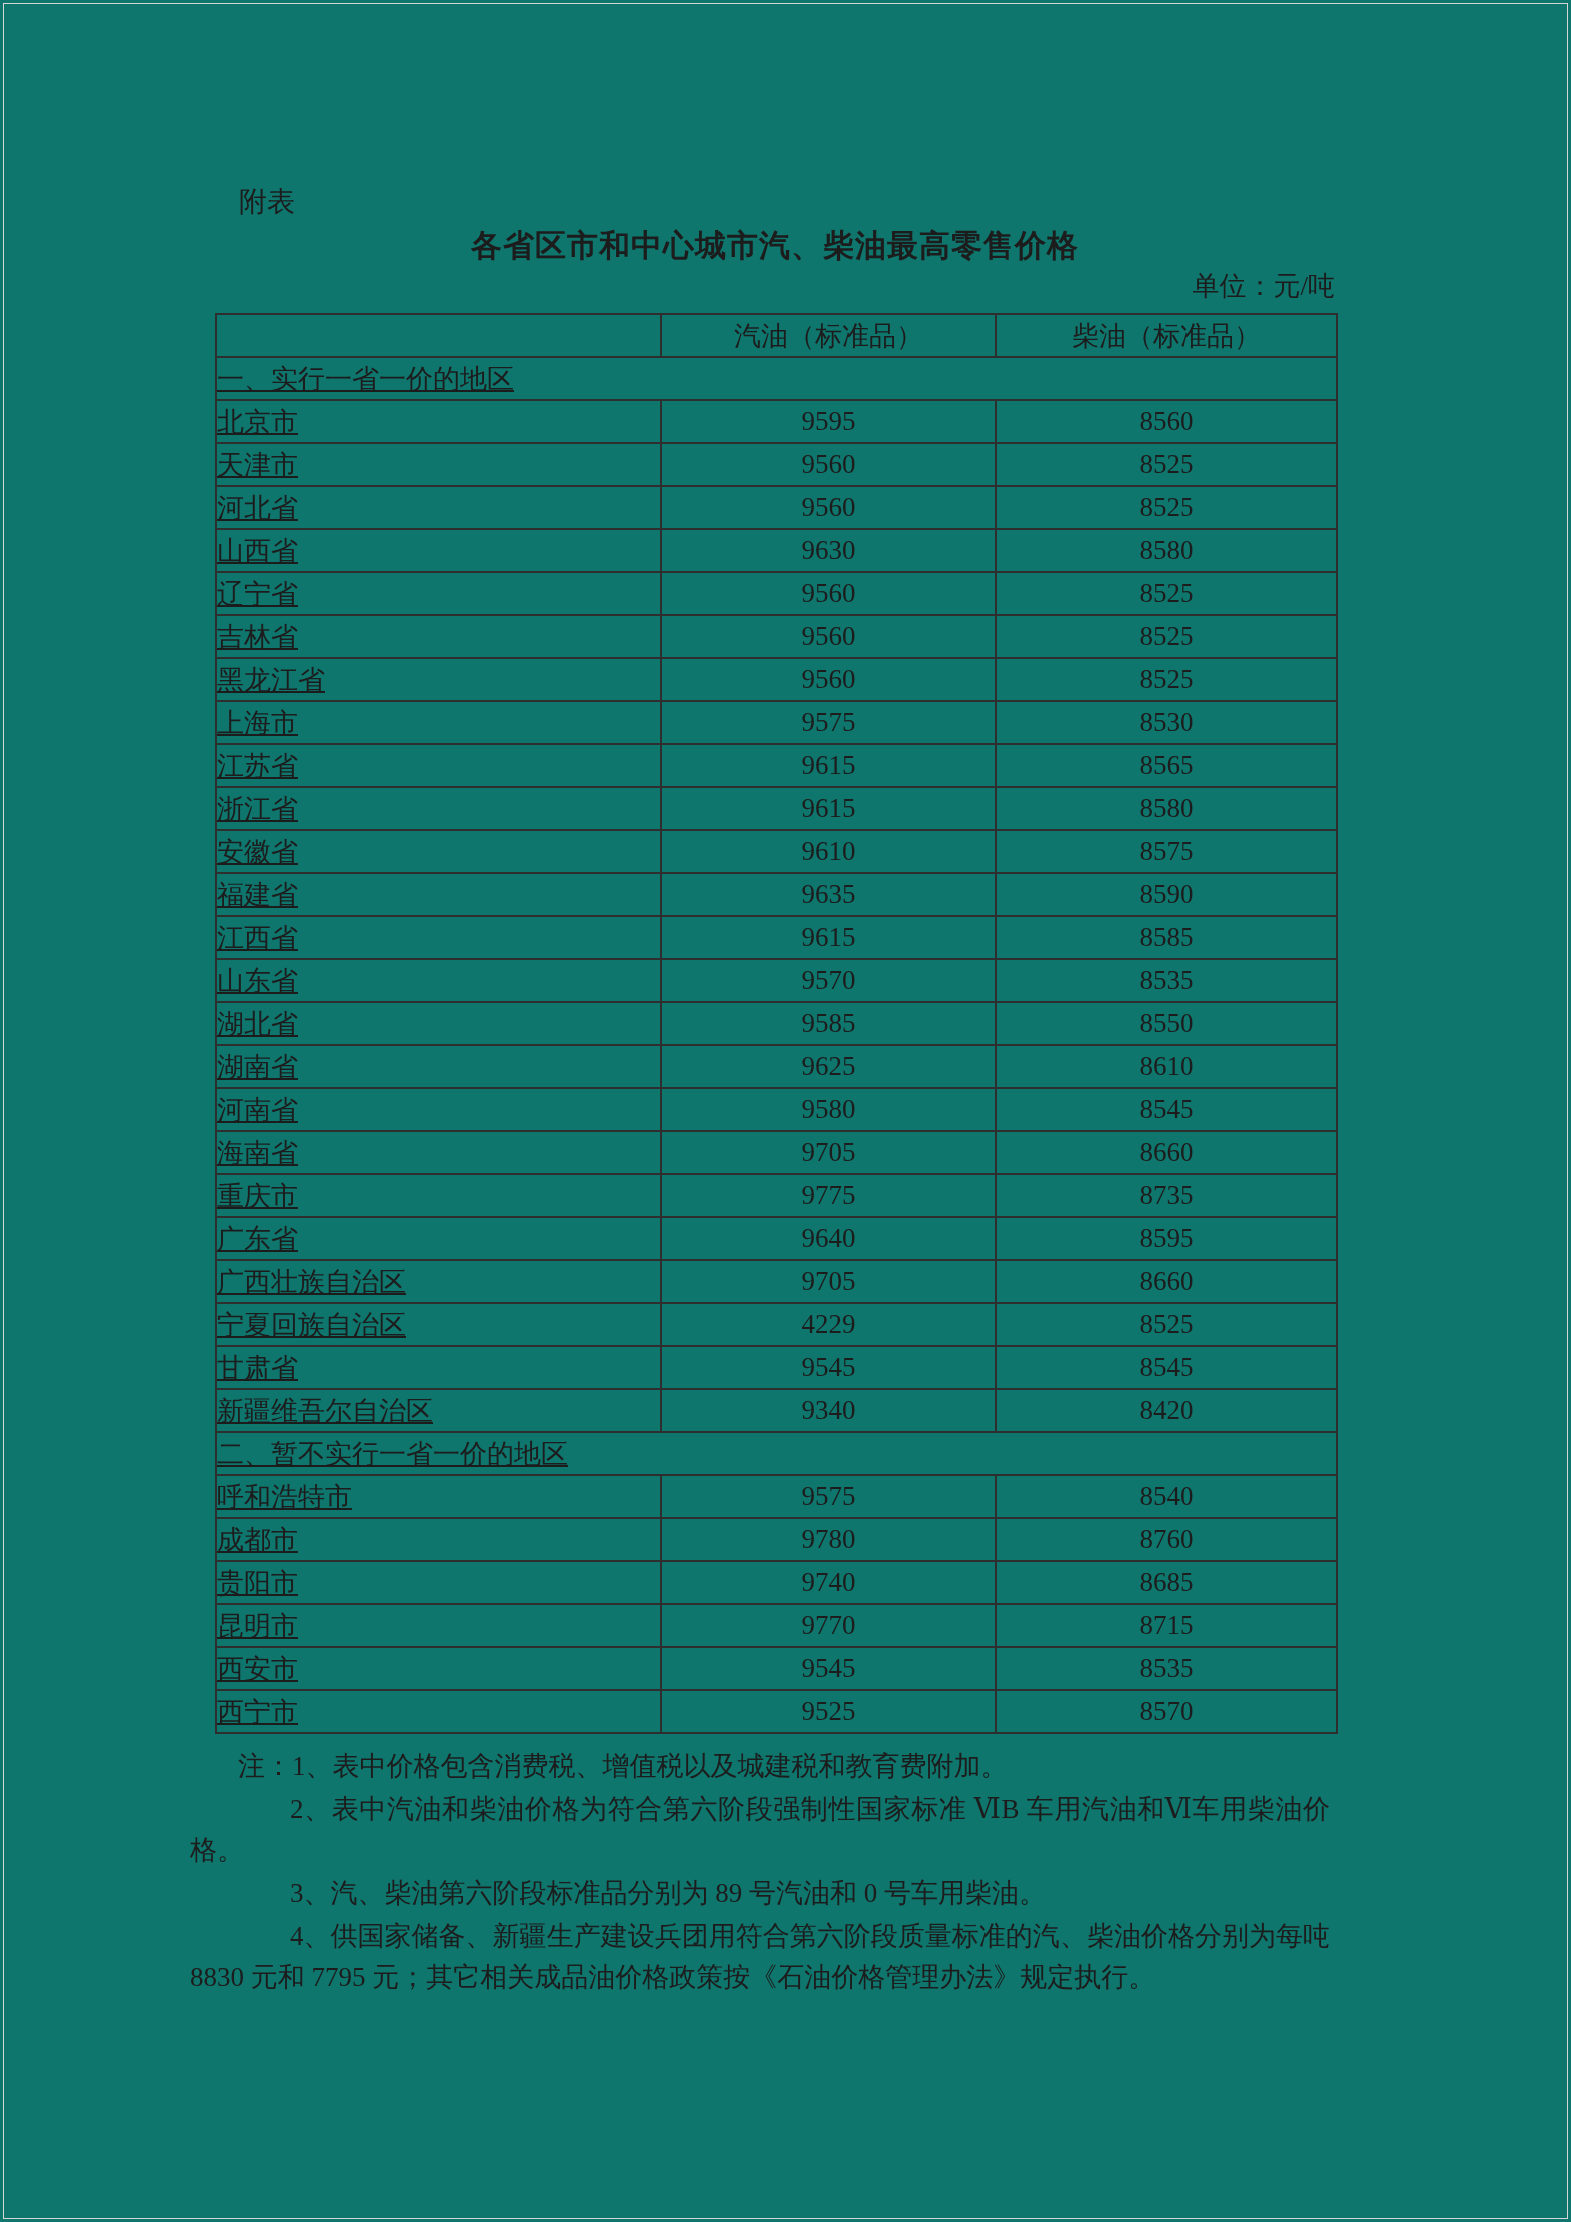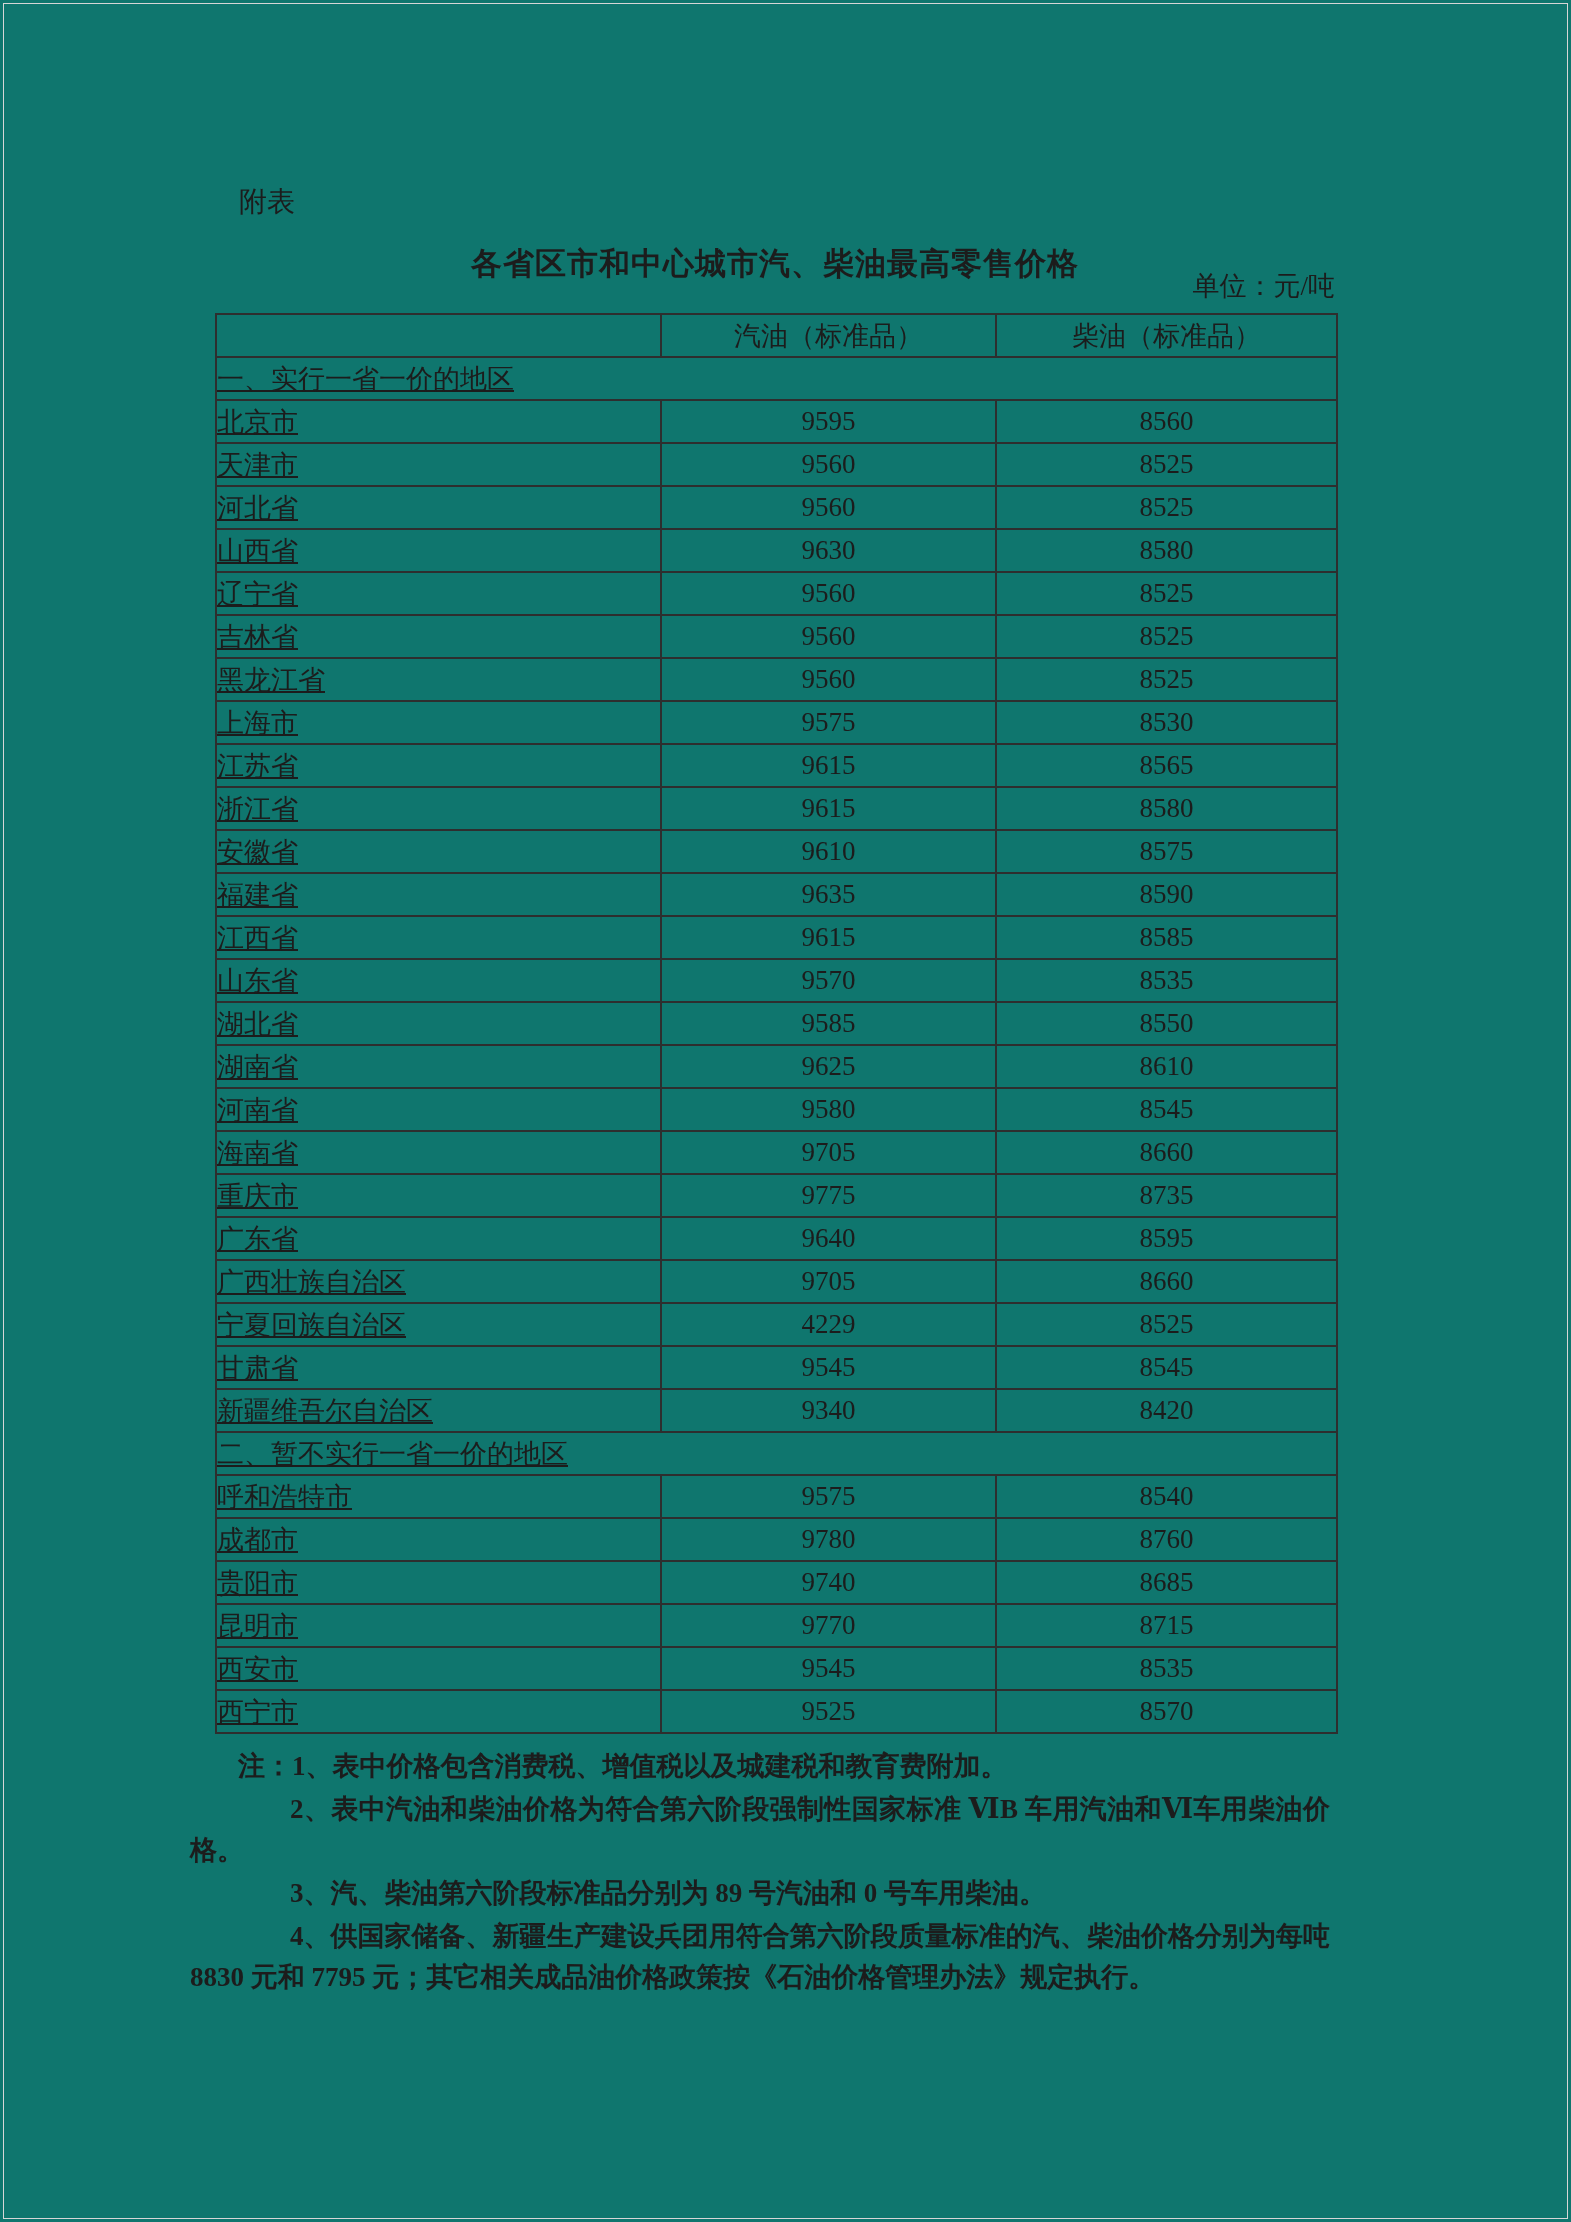--- a/index.html
+++ b/index.html
@@ -19,24 +19,24 @@
     pointer-events: none;
   }
   .attachment-label {
     position: absolute;
     left: 239px; top: 186px;
     font-size: 28px;
     line-height: 32px;
   }
   .doc-title {
     position: absolute;
-    left: 215px; top: 246px;
+    left: 215px; top: 230px;
     width: 1120px;
     text-align: center;
-    font-family: Liberation Serif, serif;
+    font-family: Liberation Mono, monospace;
     font-weight: bold;
     font-size: 31px;
     line-height: 36px;
     letter-spacing: 1px;
   }
   .unit-note {
     position: absolute;
     left: 215px; top: 270px;
     width: 1120px;
     text-align: right;
@@ -74,21 +74,21 @@
   }
   td.cell-num { text-align: center; }
   .notes {
     position: absolute;
     left: 190px; top: 1746px;
     width: 1156px;
     font-size: 27px;
     line-height: 41px;
     text-align: justify;
   }
-  .notes p { margin: 0 16px 2px 0; font-weight: bold; }
+  .notes p { margin: 0 16px 2px 0; }
   .notes p.note-lead { text-indent: 48px; }
   .notes p.note-sub  { text-indent: 100px; }
 </style>
 </head>
 <body>
 
 <div class="page">
   <div class="page-frame"></div>
 
   <div class="attachment-label">附表</div>

